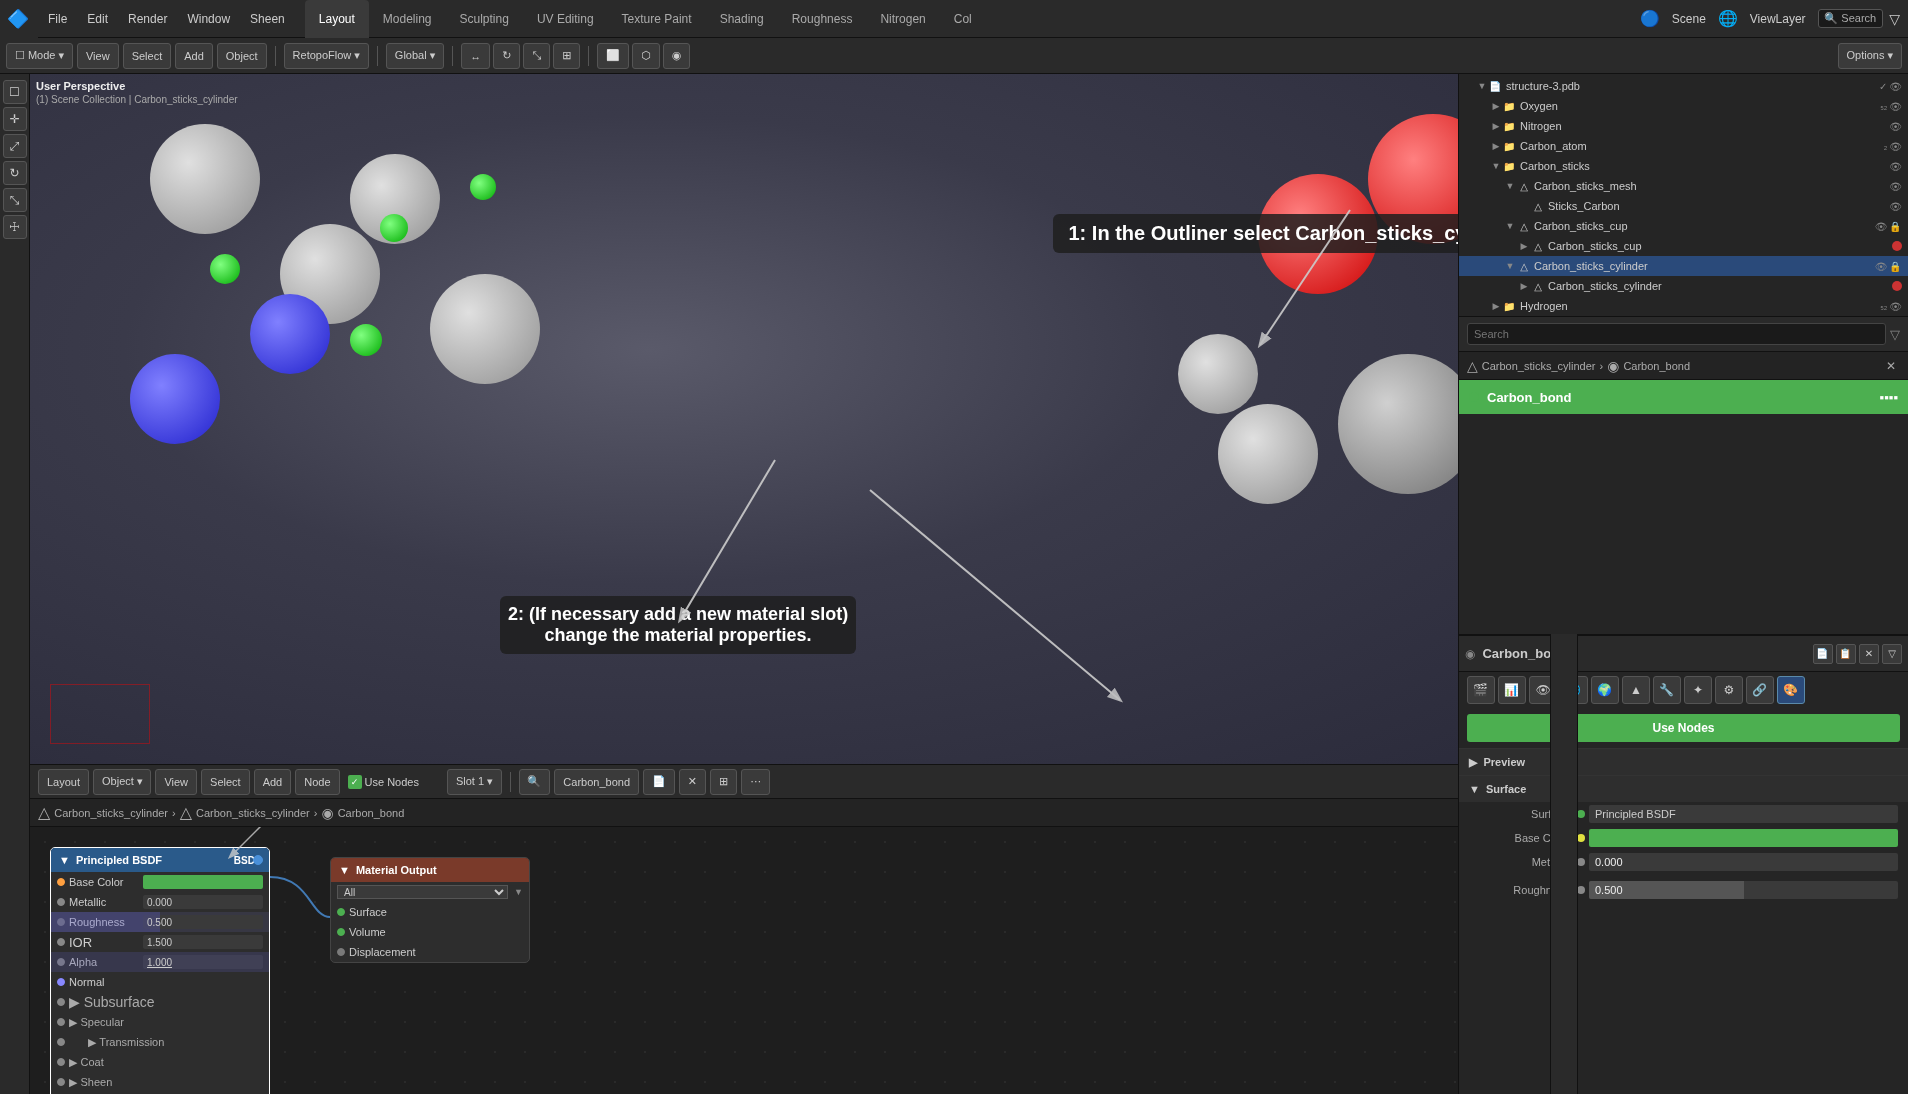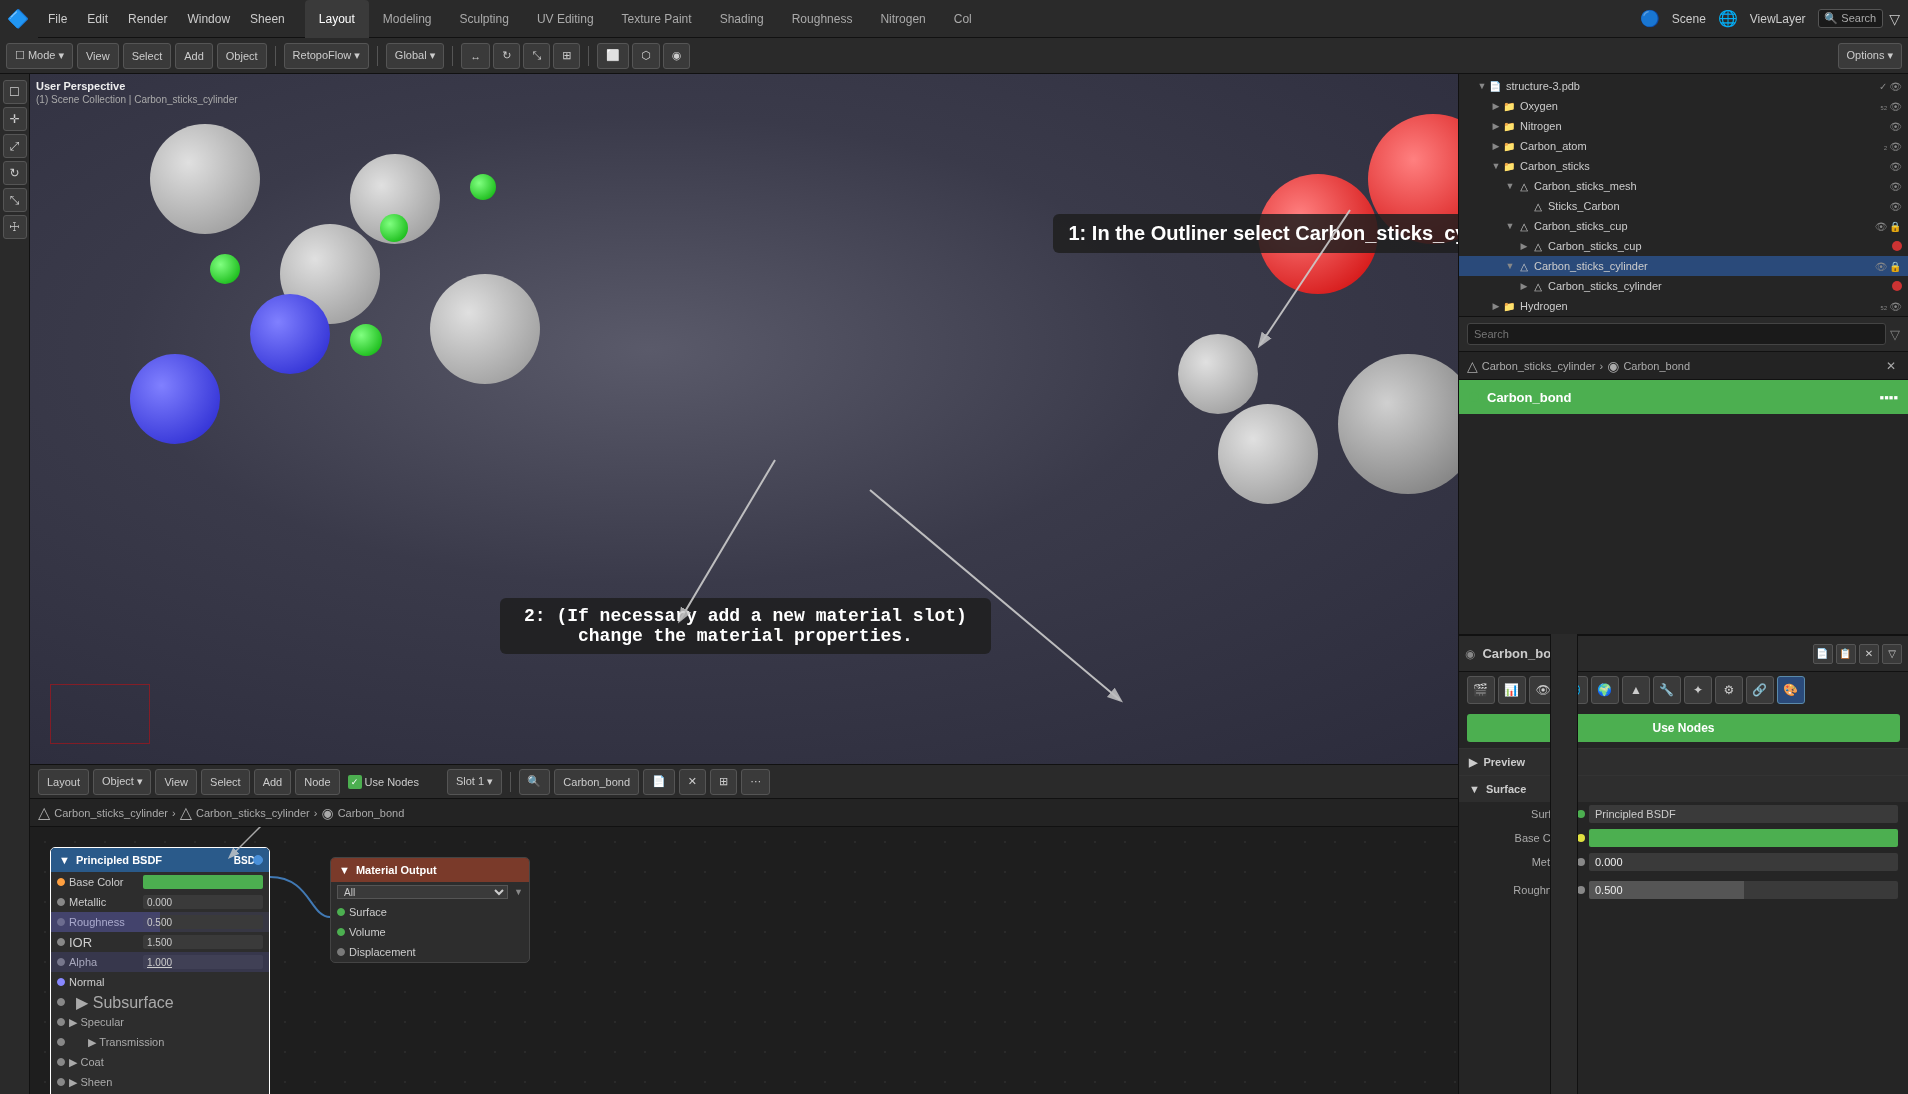--- a/index.html
+++ b/index.html
@@ -188,27 +188,26 @@
       font-weight: bold;
       color: #fff;
       white-space: nowrap;
     }
     .annotation-box-3 {
       position: absolute;
       bottom: 110px;
       left: 470px;
       background: rgba(30,30,30,0.85);
       border-radius: 6px;
-      padding: 8px 24px;
+      padding: 8px 8px;
       font-size: 18px;
       font-weight: bold;
       color: #fff;
       text-align: center;
       max-width: 500px;
-      font-family: Liberation Mono, monospace;
     }
 
     
     .atom {
       position: absolute;
       border-radius: 50%;
     }
 
     
     .outliner-panel {
@@ -852,21 +851,21 @@
         </div>
       </div>
 
       <div class="node-row">
         <div class="node-socket" style="background:#8888ff;border-color:#8888ff;"></div>
         <span style="font-size:11px;color:#ccc;">Normal</span>
       </div>
 
       <div class="node-row">
         <div class="node-socket value"></div>
-        <span style="font-size:16px;color:#aaa;margin-left:7px;">▶ Subsurface</span>
+        <span style="font-size:14px;color:#aaa;">▶ Subsurface</span>
       </div>
       <div class="node-row">
         <div class="node-socket value"></div>
         <span style="font-size:11px;color:#aaa;">▶ Specular</span>
       </div>
       <div class="node-row">
         <div class="node-socket value"></div>
         <span style="font-size:11px;color:#aaa;padding-left:19px;">▶ Transmission</span>
       </div>
       <div class="node-row">

